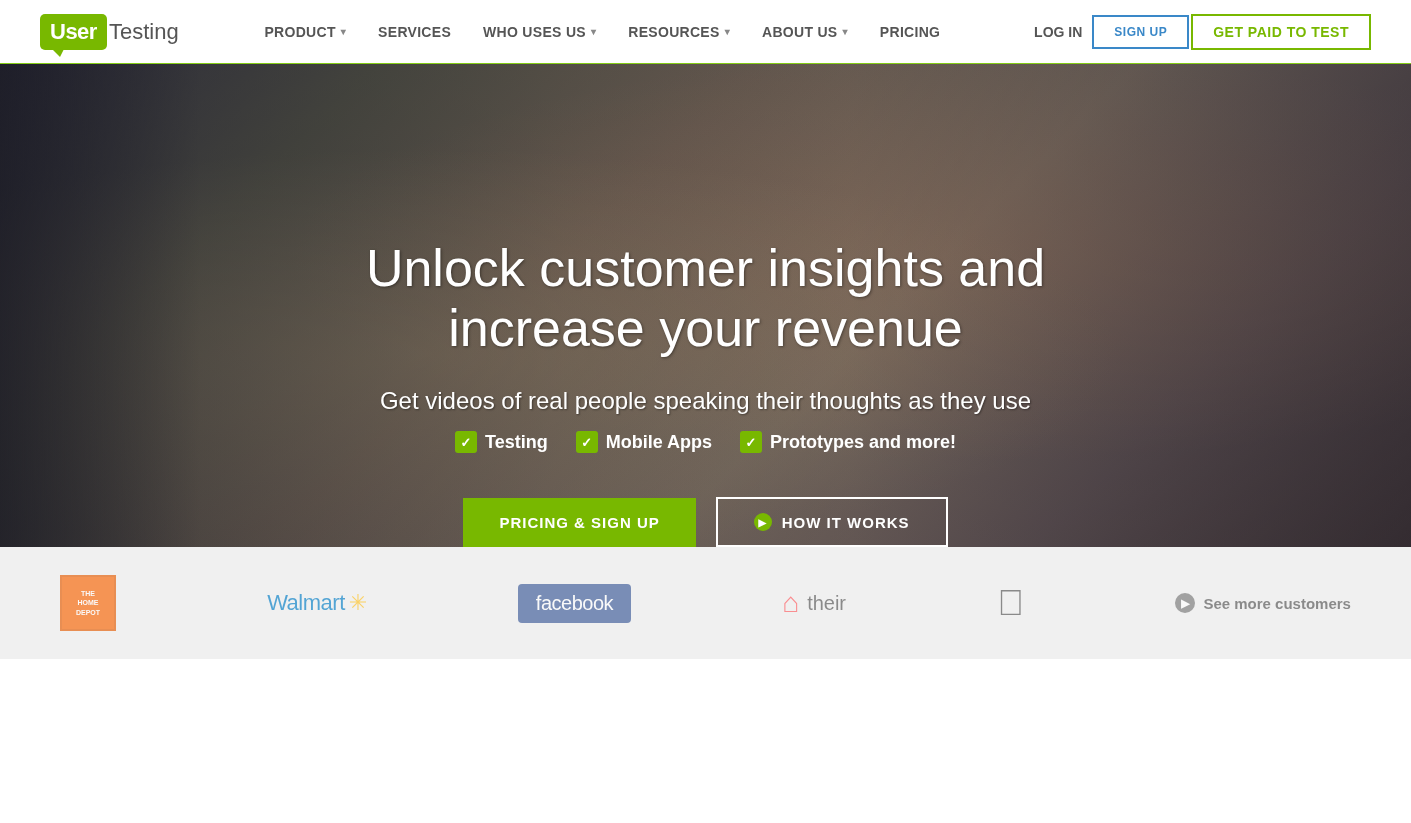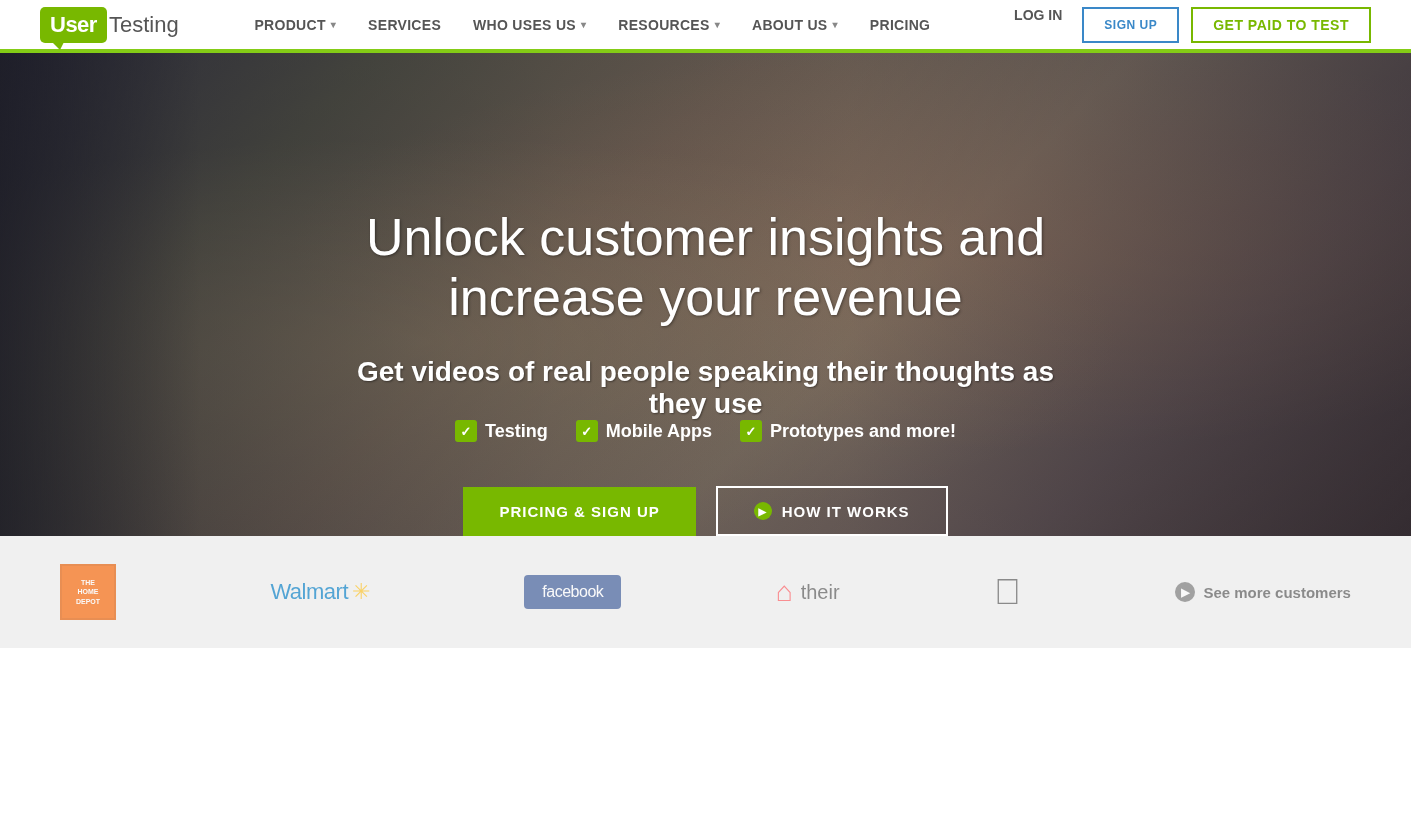--- a/index.html
+++ b/index.html
@@ -4,23 +4,23 @@
   <style>
     * { margin: 0; padding: 0; box-sizing: border-box; }
     body { font-family: 'Arial', 'Helvetica', sans-serif; background: #fff; overflow-x: hidden; }
 
     
     .header {
       display: flex;
       align-items: center;
       justify-content: space-between;
       padding: 0 40px;
-      height: 53px;
+      height: 64px;
       background: #fff;
-      border-bottom: 4px solid #84cc16;
+      border-bottom: 1px solid #84cc16;
       position: relative;
       z-index: 100;
     }
     .header-left { display: flex; align-items: center; }
     .logo-container { display: flex; align-items: center; }
     .logo-box {
       background: #78b800;
       color: #fff;
       font-size: 22px;
       font-weight: 900;
@@ -59,21 +59,21 @@
       display: flex;
       align-items: center;
       cursor: pointer;
       text-decoration: none;
       text-transform: uppercase;
       letter-spacing: 0.3px;
       position: relative;
     }
     .nav-arrow { font-size: 10px; margin-left: 5px; color: #888; }
 
-    .header-actions { display: flex; gap: 12px; }
+    .header-actions { display: flex; align-items: center; gap: 2px; }
     .btn-login {
       font-size: 14px;
       font-weight: 600;
       color: #555;
       text-decoration: none;
       cursor: pointer;
       padding: 0 8px;
     }
     .btn-signup {
       border: 2px solid #3a88c8;
@@ -149,22 +149,23 @@
       padding: 0 20px;
     }
     .hero-title {
       font-size: 52px;
       font-weight: 300;
       line-height: 1.15;
       margin-bottom: 28px;
       text-shadow: 1px 1px 3px rgba(0,0,0,0.4);
     }
     .hero-subtitle {
-      font-size: 28px;
-      font-weight: 700;
+      font-size: 24px;
+      font-weight: 400;
+      margin-bottom: 16px;
       text-shadow: 1px 1px 2px rgba(0,0,0,0.4);
     }
     .hero-features {
       display: flex;
       align-items: center;
       justify-content: center;
       gap: 28px;
       margin-bottom: 40px;
       font-size: 18px;
       font-weight: 700;
@@ -268,21 +269,21 @@
       font-size: 22px;
       font-weight: 400;
       color: #007dc6;
       letter-spacing: -0.5px;
     }
     .walmart-spark { color: #ffc220; font-size: 22px; margin-left: 4px; }
     
     .logo-facebook {
       background: #3b5998;
       color: #fff;
-      font-size: 16px;
+      font-size: 20px;
       font-weight: 300;
       padding: 8px 18px;
       letter-spacing: -0.5px;
       border-radius: 4px;
     }
     
     .logo-airbnb {
       display: flex;
       align-items: center;
       gap: 8px;

